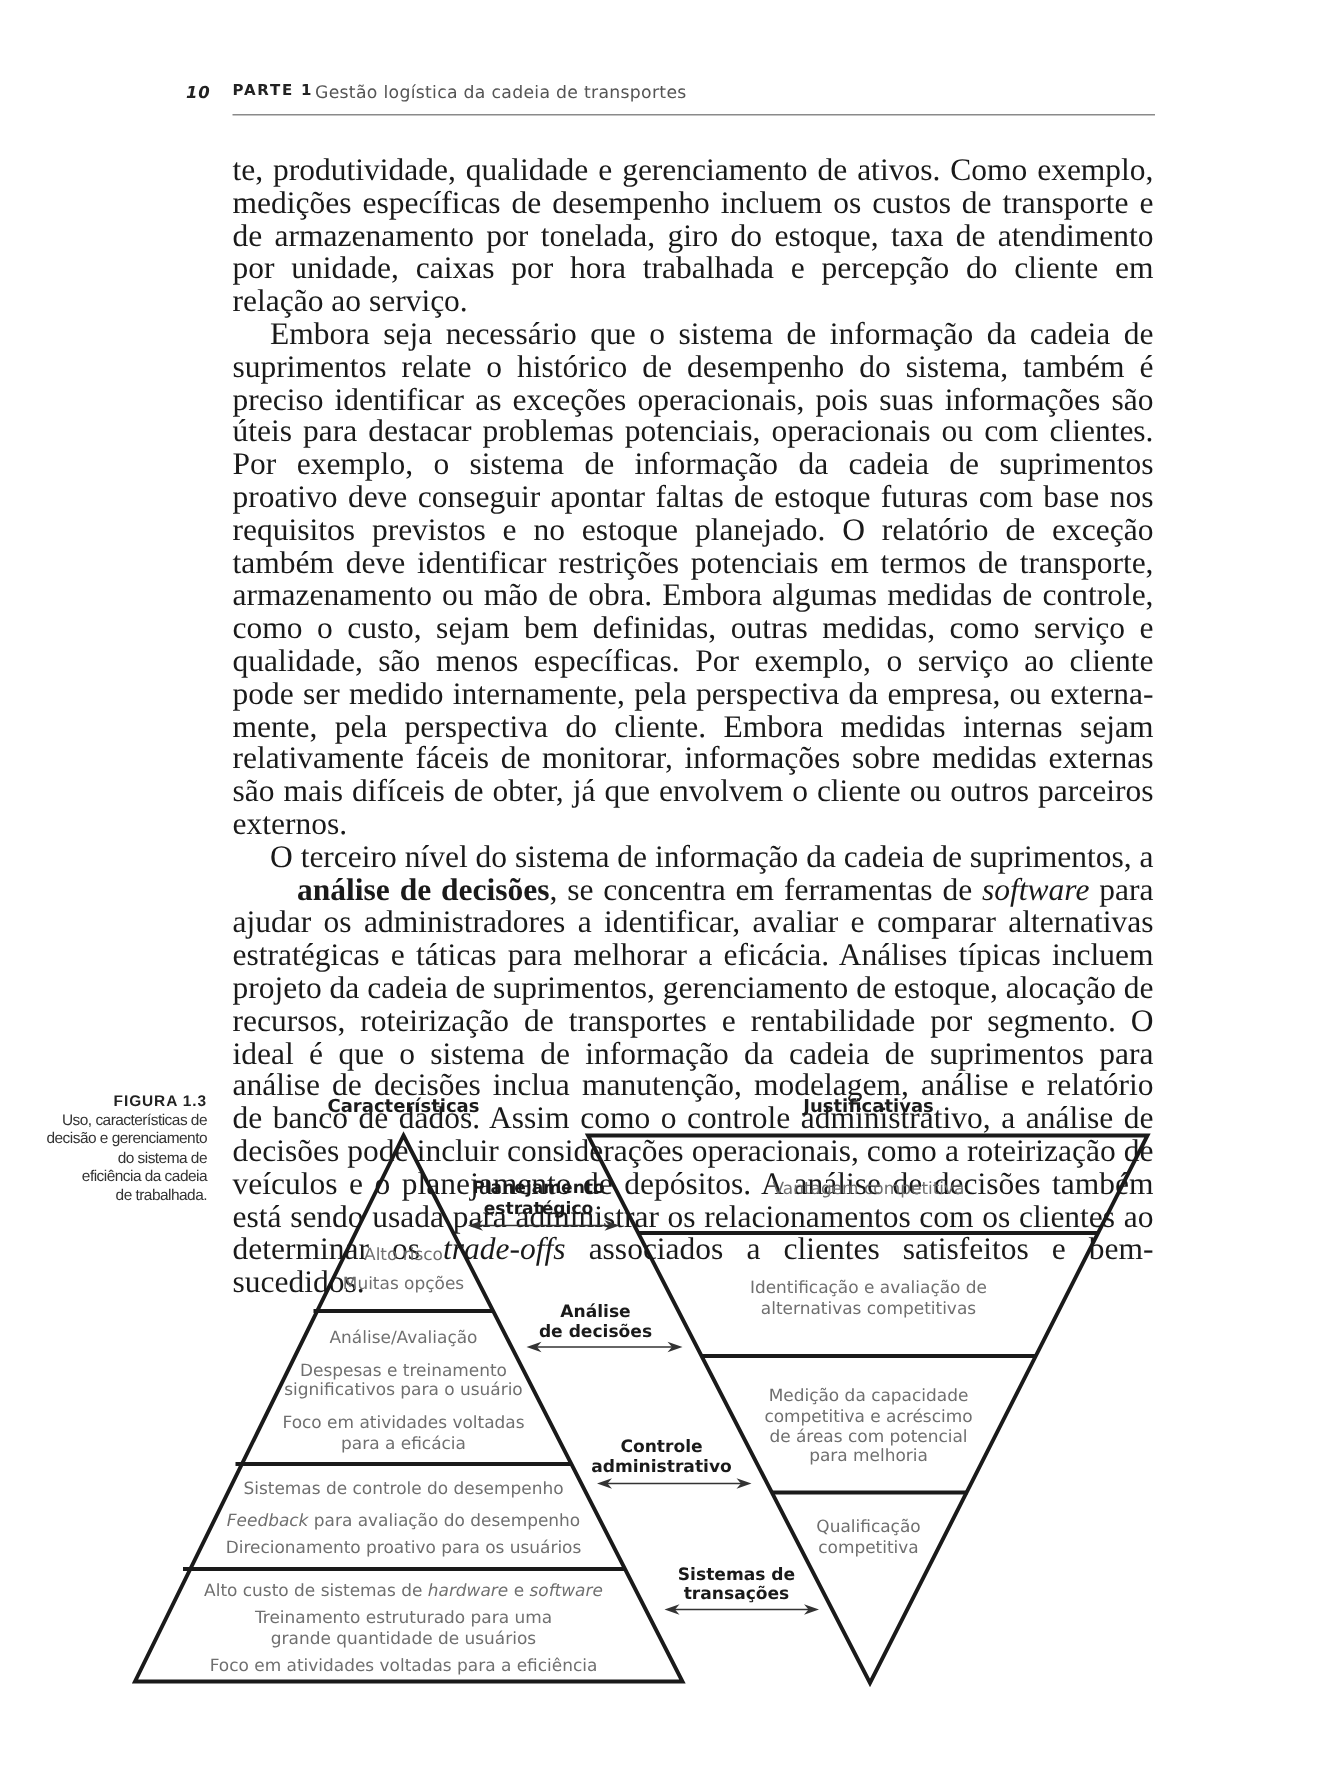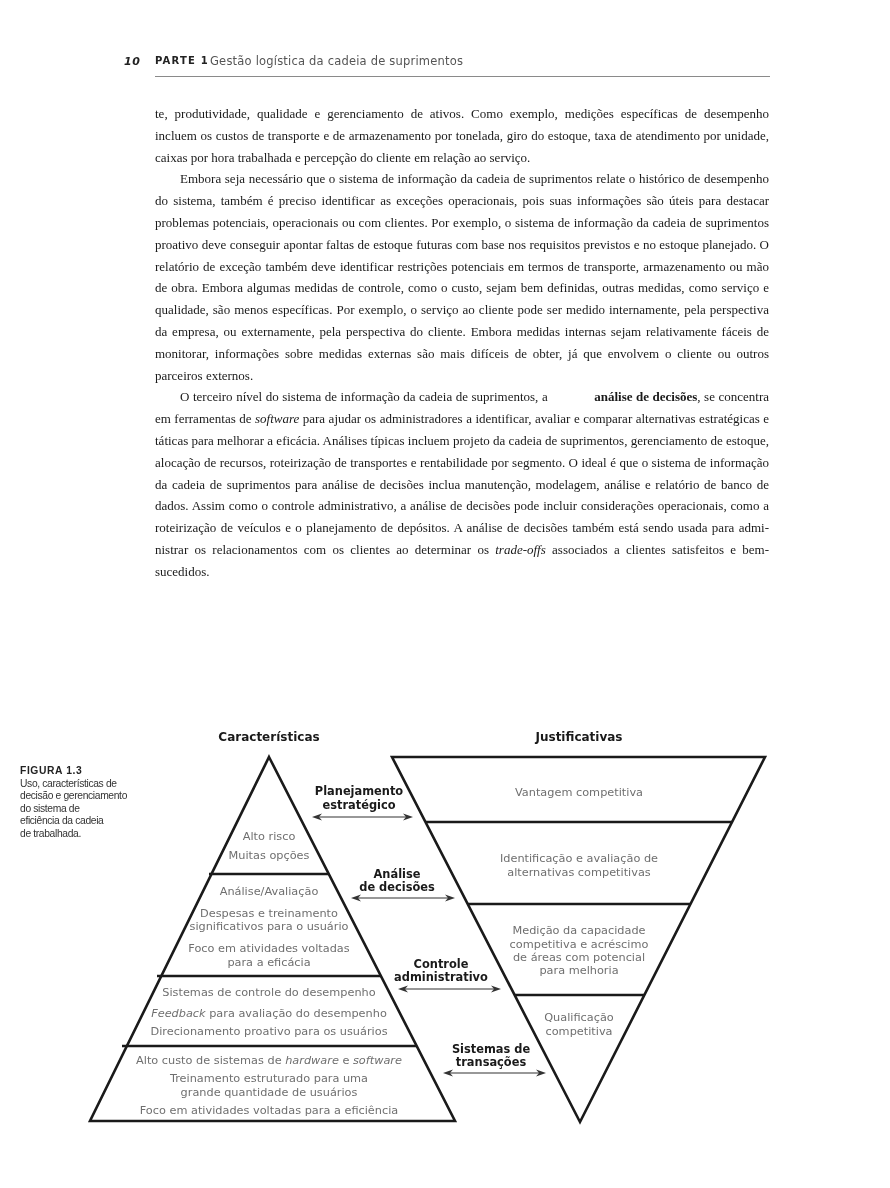--- a/index.html
+++ b/index.html
@@ -2,45 +2,45 @@
 <html><head>
 <meta charset="utf-8">
 <style>
   html, body { margin: 0; padding: 0; background: #ffffff; }
   body { width: 890px; height: 1188px; position: relative; overflow: hidden; color: #1a1a1a; }
   .page-number { position: absolute; left: 124px; top: 55px; font-family: "DejaVu Sans", sans-serif; font-size: 11px; font-weight: bold; color: #222; letter-spacing: 0.5px; font-style: italic; }
   .part-label { position: absolute; left: 155px; top: 55px; font-family: "DejaVu Sans", sans-serif; font-size: 10px; font-weight: bold; letter-spacing: 1.2px; color: #222; }
   .running-title { position: absolute; left: 210px; top: 54px; font-family: "DejaVu Sans", sans-serif; font-size: 11.5px; color: #555; letter-spacing: 0.2px; }
   .header-rule { position: absolute; left: 155px; top: 76px; width: 615px; height: 1px; background: #8a8a8a; }
 
-  .body-text { position: absolute; left: 155px; top: 103px; width: 614px; font-family: "Liberation Serif", serif; font-size: 13px; line-height: 21.8px; color: #1a1a1a; text-align: justify; hyphens: manual; }
+  .body-text { position: absolute; left: 155px; top: 103px; width: 614px; font-family: "Liberation Serif", serif; font-size: 21px; line-height: 21.8px; color: #1a1a1a; text-align: justify; hyphens: manual; }
   .body-text p { margin: 0; }
   .body-text p.indent { text-indent: 25px; }
   .body-text b { font-weight: bold; margin-left: 43px; }
   .body-text i { font-style: italic; }
 
-  .fig-caption { position: absolute; left: 20px; top: 729px; width: 118px; text-align: left; font-family: "Liberation Sans", sans-serif; font-size: 10.3px; line-height: 12.6px; color: #333; letter-spacing: -0.35px; margin-top: 36px; }
+  .fig-caption { position: absolute; left: 20px; top: 729px; width: 118px; text-align: right; font-family: "Liberation Sans", sans-serif; font-size: 10.3px; line-height: 12.6px; color: #333; letter-spacing: -0.35px; }
   .fig-caption .fig-num { font-weight: bold; letter-spacing: 0.6px; color: #222; }
 
   svg#figure { position: absolute; left: 0; top: 0; width: 890px; height: 1188px; }
   .shape { fill: none; stroke: #1a1a1a; stroke-width: 2.6; stroke-linejoin: miter; }
   .divider { stroke: #1a1a1a; stroke-width: 2.6; }
   .arrow { stroke: #333; stroke-width: 1.1; }
   .arrowhead { fill: #333; }
   .head-label { font-family: "DejaVu Sans", sans-serif; font-size: 12px; font-weight: bold; fill: #1a1a1a; }
   .level-label { font-family: "DejaVu Sans", sans-serif; font-size: 11.4px; font-weight: bold; fill: #1a1a1a; }
   .cell-text { font-family: "DejaVu Sans", sans-serif; font-size: 11.3px; fill: #6f6f6f; }
   .cell-text tspan.it { font-style: italic; }
 </style>
 </head>
 <body>
 
 <div class="page-number">10</div>
 <div class="part-label">PARTE 1</div>
-<div class="running-title">Gestão logística da cadeia de suprimentos</div>
+<div class="running-title">Gestão logística da cadeia de transportes</div>
 <div class="header-rule"></div>
 
 <div class="body-text">
   <p><span>te, produtividade, qualidade e gerenciamento de ativos. Como exemplo, medições específicas de desempenho incluem os custos de transporte e de armazenamento por tonelada, giro do estoque, taxa de atendimento por unidade, caixas por hora trabalhada e percepção do clien­te em relação ao serviço.</span></p>
   <p class="indent"><span>Embora seja necessário que o sistema de informação da cadeia de suprimentos relate o histórico de desempenho do sistema, também é preciso identificar as exceções operacionais, pois suas informações são úteis para destacar problemas potenciais, operacionais ou com clien­tes. Por exemplo, o sistema de informação da cadeia de suprimentos proativo deve conseguir apontar faltas de estoque futuras com base nos requisitos previstos e no estoque planejado. O relatório de exceção também deve identificar restrições potenciais em termos de transporte, armazenamento ou mão de obra. Embora algumas medidas de controle, como o custo, sejam bem definidas, outras medidas, como serviço e qualidade, são menos específicas. Por exemplo, o serviço ao cliente pode ser medido internamente, pela perspectiva da empresa, ou externa­mente, pela perspectiva do cliente. Embora medidas internas sejam relativamente fáceis de monitorar, informações sobre medidas externas são mais difíceis de obter, já que envolvem o cliente ou outros parceiros externos.</span></p>
   <p class="indent"><span>O terceiro nível do sistema de informação da cadeia de suprimentos, a </span><b>análise de de­cisões</b><span>, se concentra em ferramentas de </span><i>software</i><span> para ajudar os administradores a identifi­car, avaliar e comparar alternativas estratégicas e táticas para melhorar a eficácia. Análises típicas incluem projeto da cadeia de suprimentos, gerenciamento de estoque, alocação de recursos, roteirização de transportes e rentabilidade por segmento. O ideal é que o sistema de informação da cadeia de suprimentos para análise de decisões inclua manutenção, mo­delagem, análise e relatório de banco de dados. Assim como o controle administrativo, a análise de decisões pode incluir considerações operacionais, como a roteirização de veículos e o planejamento de depósitos. A análise de decisões também está sendo usada para admi­nistrar os relacionamentos com os clientes ao determinar os </span><i>trade-offs</i><span> associados a clientes satisfeitos e bem-sucedidos.</span></p>
 </div>
 
 <div class="fig-caption">
   <div class="fig-num">FIGURA 1.3</div>

